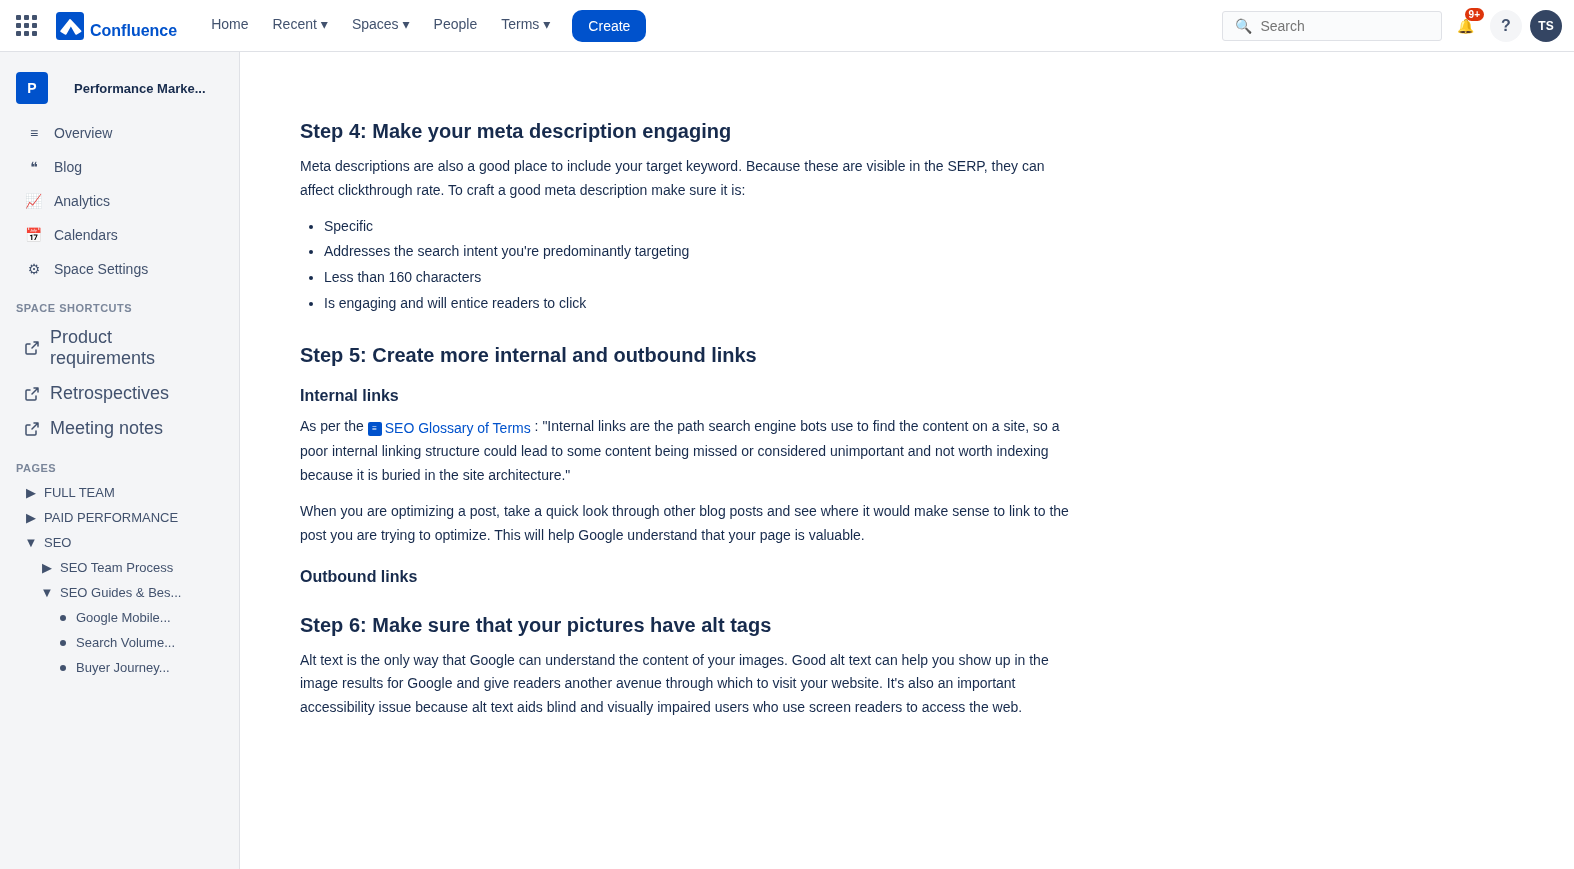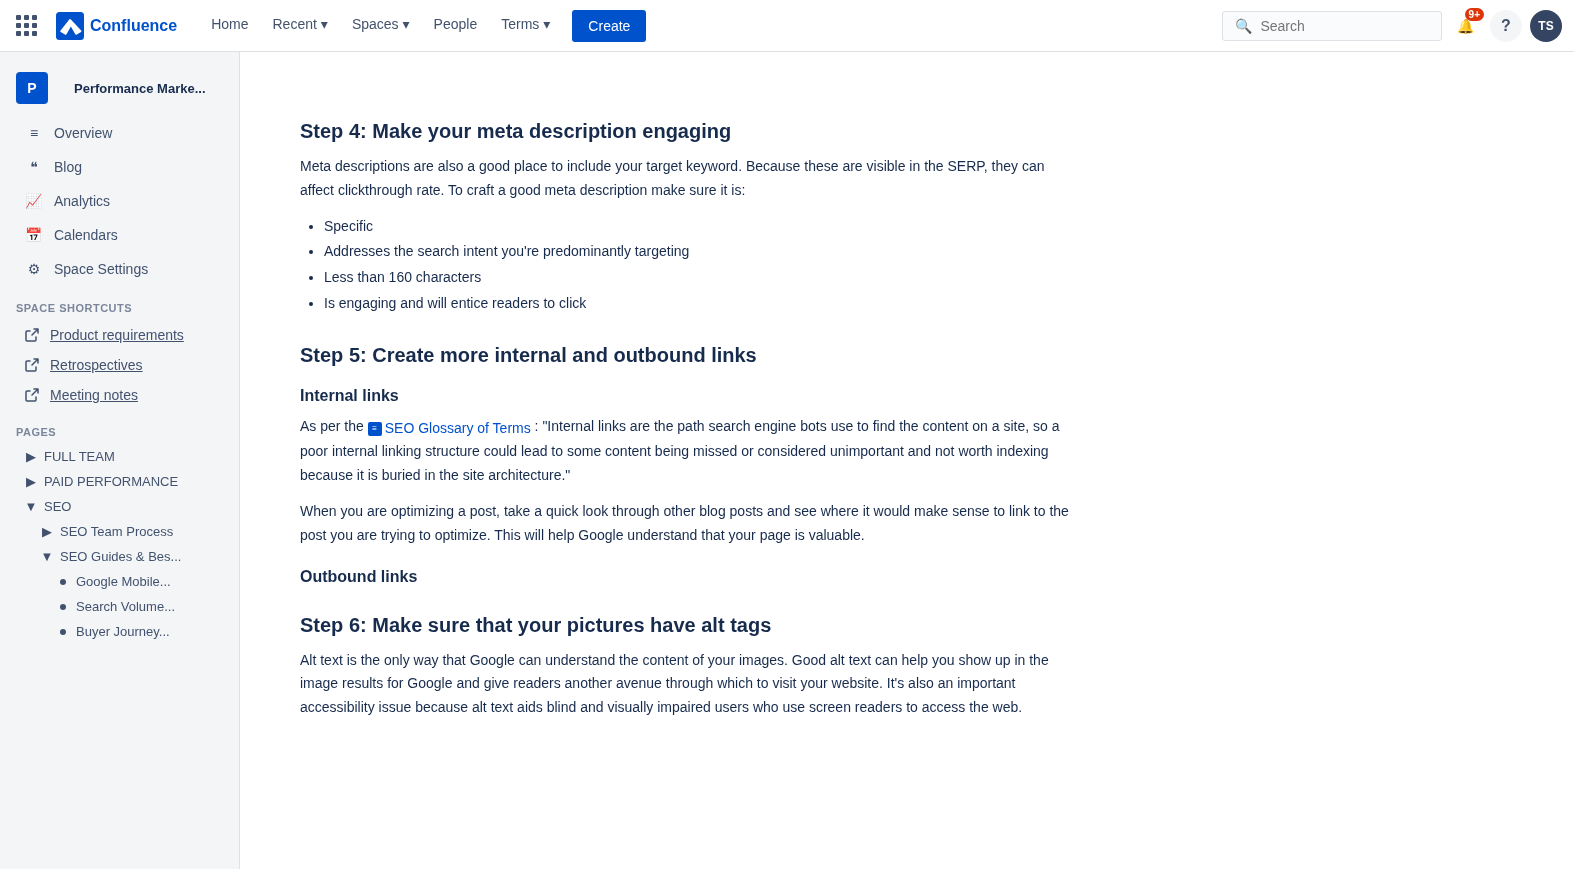--- a/index.html
+++ b/index.html
@@ -7,26 +7,26 @@
 
     
     .topnav {
       display: flex; align-items: center; height: 52px;
       background: #fff; border-bottom: 1px solid #dfe1e6;
       padding: 0 12px; position: fixed; top: 0; left: 0; right: 0; z-index: 100;
     }
     .topnav-grid-icon { width: 28px; height: 28px; display: flex; flex-direction: column; justify-content: center; align-items: center; gap: 3px; margin-right: 8px; cursor: pointer; }
     .topnav-grid-icon span { display: flex; gap: 3px; }
     .topnav-grid-dot { width: 5px; height: 5px; background: #42526e; border-radius: 1px; }
-    .topnav-logo { display: flex; align-items: center; gap: 6px; margin-right: 24px; text-decoration: none; padding-left: 8px; }
+    .topnav-logo { display: flex; align-items: flex-end; gap: 6px; margin-right: 24px; text-decoration: none; padding-left: 8px; }
     .topnav-logo-icon { width: 28px; height: 28px; }
     .topnav-logo-text { font-size: 16px; font-weight: 600; color: #0052cc; }
     .topnav-links { display: flex; align-items: flex-start; gap: 4px; flex: 1; }
     .topnav-link { padding: 6px 10px; border-radius: 3px; color: #42526e; font-size: 14px; cursor: pointer; text-decoration: none; display: flex; align-items: center; gap: 4px; }
-    .topnav-create { background: #0052cc; color: #fff; padding: 8px 16px; border-radius: 3px; font-size: 14px; font-weight: 500; border: none; cursor: pointer; margin-left: 8px; }
+    .topnav-create { background: #0052cc; color: #fff; padding: 8px 16px; border-radius: 10px; font-size: 14px; font-weight: 500; border: none; cursor: pointer; margin-left: 8px; }
     .topnav-right { display: flex; align-items: center; gap: 8px; }
     .topnav-search {
       display: flex; align-items: center; gap: 8px;
       border: 1px solid #dfe1e6; border-radius: 3px;
       padding: 6px 12px; background: #fafbfc; min-width: 220px; cursor: text;
     }
     .topnav-search input { border: none; background: transparent; font-size: 14px; color: #42526e; outline: none; width: 150px; }
     .search-icon-glyph { color: #42526e; font-size: 14px; }
     .topnav-notif { position: relative; width: 32px; height: 32px; display: flex; align-items: center; justify-content: center; cursor: pointer; }
     .notif-badge { position: absolute; top: -2px; right: -2px; background: #de350b; color: #fff; font-size: 10px; font-weight: 700; border-radius: 8px; padding: 1px 4px; }
@@ -42,21 +42,21 @@
       width: 240px; min-width: 240px; background: #f4f5f7;
       border-right: 1px solid #dfe1e6; overflow-y: auto;
       padding: 12px 0;
     }
     .sidebar-space { display: flex; align-items: center; gap: 10px; padding: 8px 16px 12px; }
     .sidebar-space-icon { width: 32px; height: 32px; background: #0052cc; border-radius: 4px; display: flex; align-items: center; justify-content: center; color: #fff; font-weight: 700; font-size: 14px; flex-shrink: 0; }
     .sidebar-space-name { font-size: 13px; font-weight: 600; color: #172b4d; overflow: hidden; text-overflow: ellipsis; white-space: nowrap; margin-left: 16px; }
     .sidebar-nav-item { display: flex; align-items: center; gap: 10px; padding: 7px 16px; color: #42526e; font-size: 14px; cursor: pointer; border-radius: 3px; margin: 0 8px; }
     .sidebar-nav-icon { width: 20px; height: 20px; display: flex; align-items: center; justify-content: center; flex-shrink: 0; }
     .sidebar-section-label { font-size: 11px; font-weight: 700; color: #7a869a; letter-spacing: 0.5px; padding: 16px 16px 6px; text-transform: uppercase; }
-    .sidebar-shortcut { display: flex; align-items: center; gap: 10px; padding: 7px 16px; color: #42526e; font-size: 14px; cursor: pointer; margin: 0 8px; border-radius: 3px; text-decoration: underline; }
+    .sidebar-shortcut { display: flex; align-items: center; gap: 10px; padding: 7px 16px; color: #42526e; font-size: 18px; cursor: pointer; margin: 0 8px; border-radius: 3px; }
     .sidebar-ext-icon { width: 16px; height: 16px; flex-shrink: 0; }
     .sidebar-pages-item { display: flex; align-items: center; gap: 6px; padding: 5px 8px 5px 16px; color: #42526e; font-size: 13px; cursor: pointer; border-radius: 3px; margin: 0 8px; }
     .sidebar-chevron { width: 14px; height: 14px; display: inline-flex; align-items: center; justify-content: center; flex-shrink: 0; }
     .sidebar-pages-item.sub1 { padding-left: 32px; }
     .sidebar-pages-item.sub2 { padding-left: 48px; }
     .dot-icon { width: 6px; height: 6px; background: #42526e; border-radius: 50%; flex-shrink: 0; margin: 0 4px; }
 
     
     .main-content { flex: 1; overflow-y: auto; padding: 40px 60px 60px; max-width: 900px; }
     h2 { font-size: 20px; font-weight: 700; color: #172b4d; margin: 28px 0 12px; }

